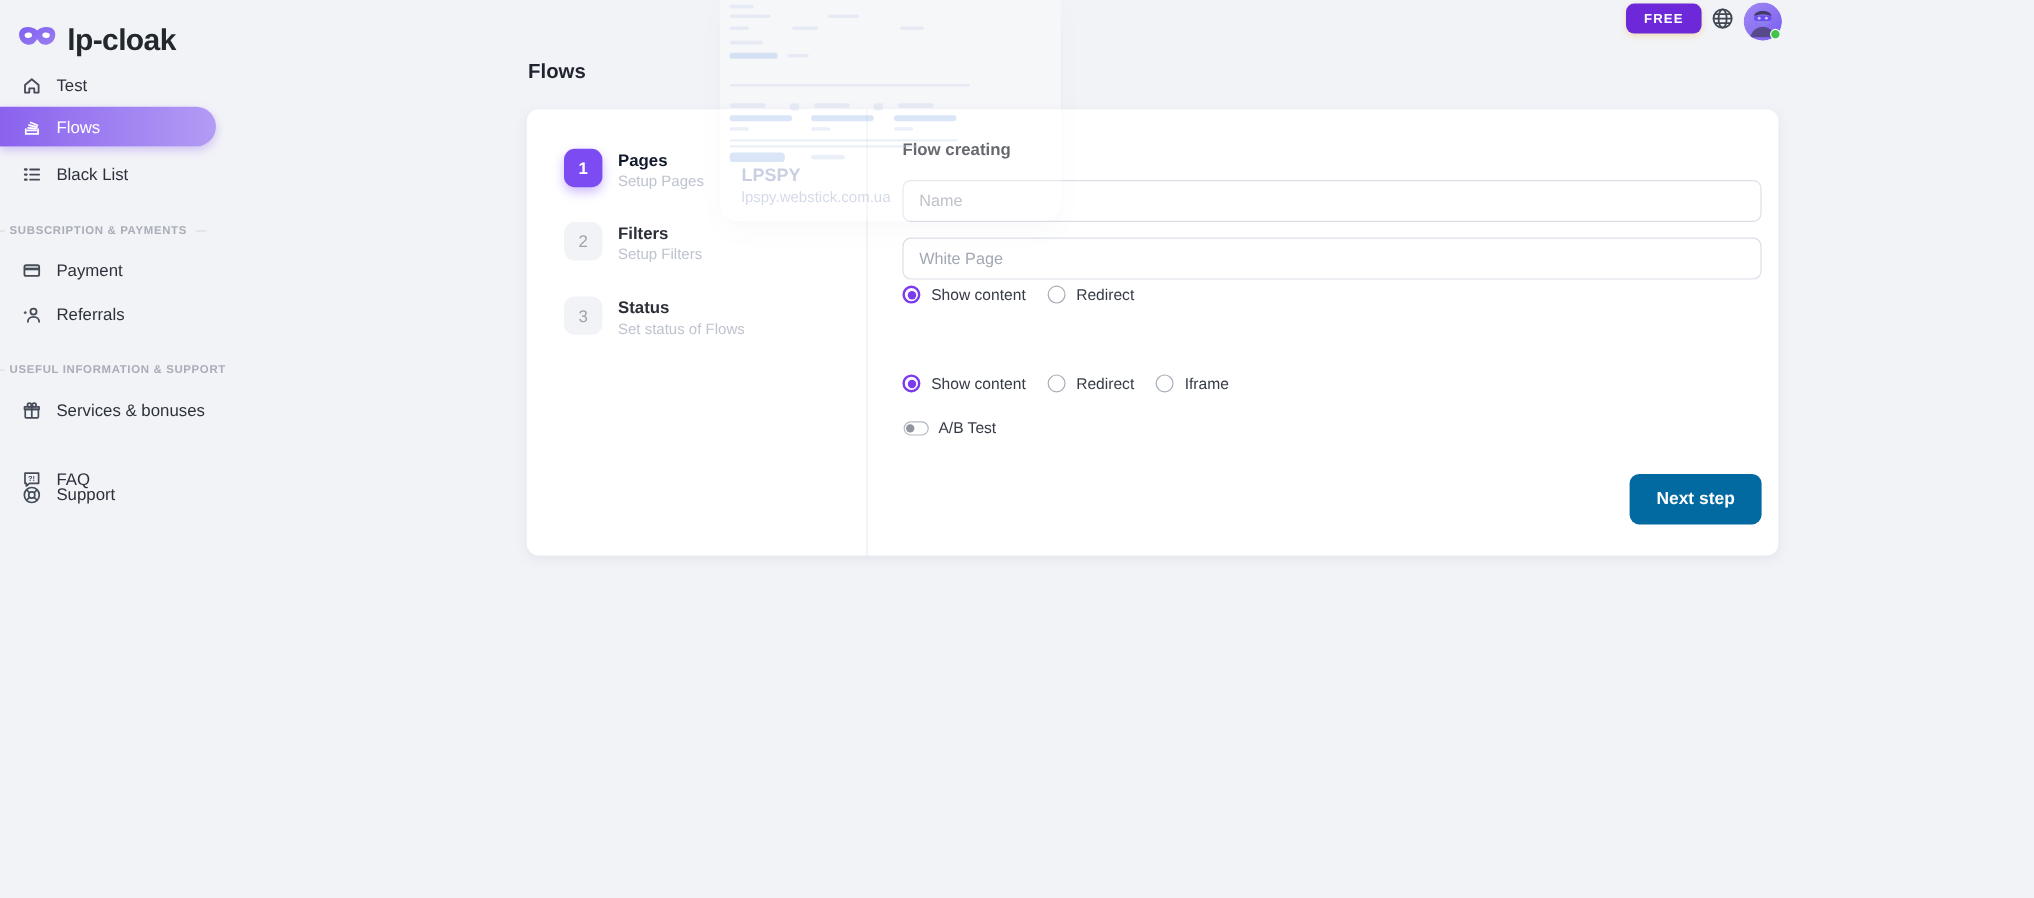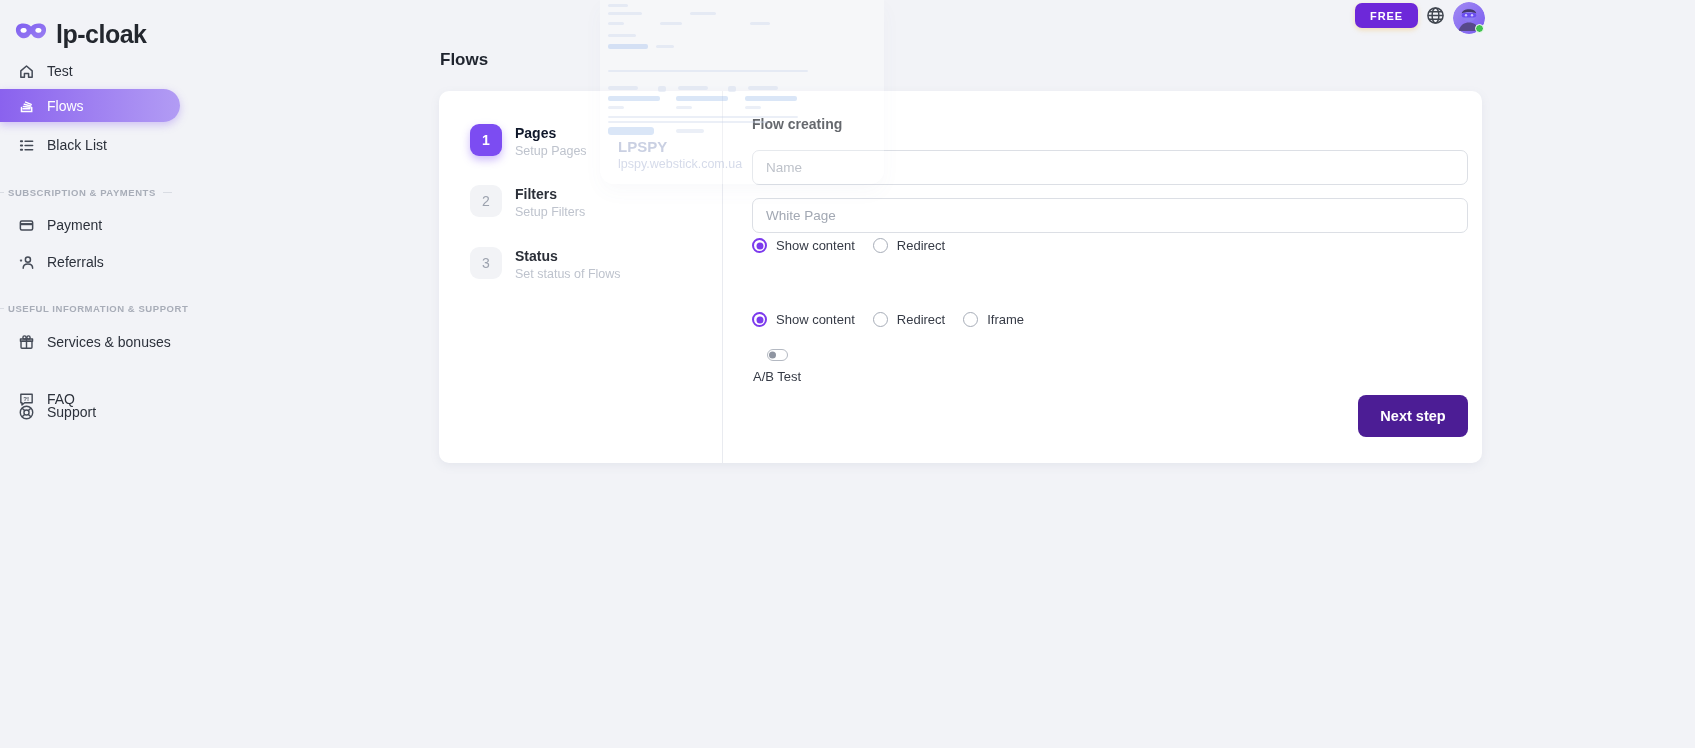--- a/index.html
+++ b/index.html
@@ -68,32 +68,32 @@
   }
   .f-input::placeholder { color:#a2a8b3; }
   .radio-row { position:absolute; left:313px; display:flex; align-items:center; gap:18px; }
   .radio-opt { display:flex; align-items:center; gap:9px; cursor:pointer; font-size:13px; color:#363b46; }
   .rdot { width:15px; height:15px; border-radius:50%; border:1.5px solid #a7adb8; position:relative; flex:none; background:#fff; }
   .radio-opt.selected .rdot { border:2px solid #7c3aed; }
   .radio-opt.selected .rdot::after {
     content:""; position:absolute; left:50%; top:50%; transform:translate(-50%,-50%);
     width:7px; height:7px; border-radius:50%; background:#7c3aed;
   }
-  .toggle-row { position:absolute; left:314px; display:flex; align-items:center; gap:8px; cursor:pointer;flex-direction:column; }
+  .toggle-row { position:absolute; left:314px; display:flex; align-items:center; gap:8px; cursor:pointer; }
   .toggle {
     width:21px; height:12px; border:1.5px solid #b4b9c2; border-radius:7px; position:relative; background:#fff; flex:none;
   }
   .toggle::after {
     content:""; position:absolute; left:1px; top:50%; transform:translateY(-50%);
     width:7px; height:7px; border-radius:50%; background:#8f95a1;
   }
   .toggle-label { font-size:13px; color:#363b46; }
   .next-btn {
     position:absolute; left:919px; top:304px; width:110px; height:42px;
-    background:#4c1d95; color:#fff; border:none; border-radius:8px;
+    background:#0369a1; color:#fff; border:none; border-radius:8px;
     font-family:inherit; font-size:14.5px; font-weight:600; cursor:pointer;
   }
   
   .ghost {
     position:absolute; left:600px; top:0; width:284px; height:184px; z-index:5; pointer-events:none;
     background:rgba(255,255,255,0.55); border-radius:0 0 14px 14px;
     box-shadow:0 8px 20px rgba(100,110,150,0.07); opacity:0.55; overflow:hidden;
   }
   .gb { position:absolute; background:#dbe3f2; border-radius:2px; }
   .gb.blue { background:#bcd2f2; }

